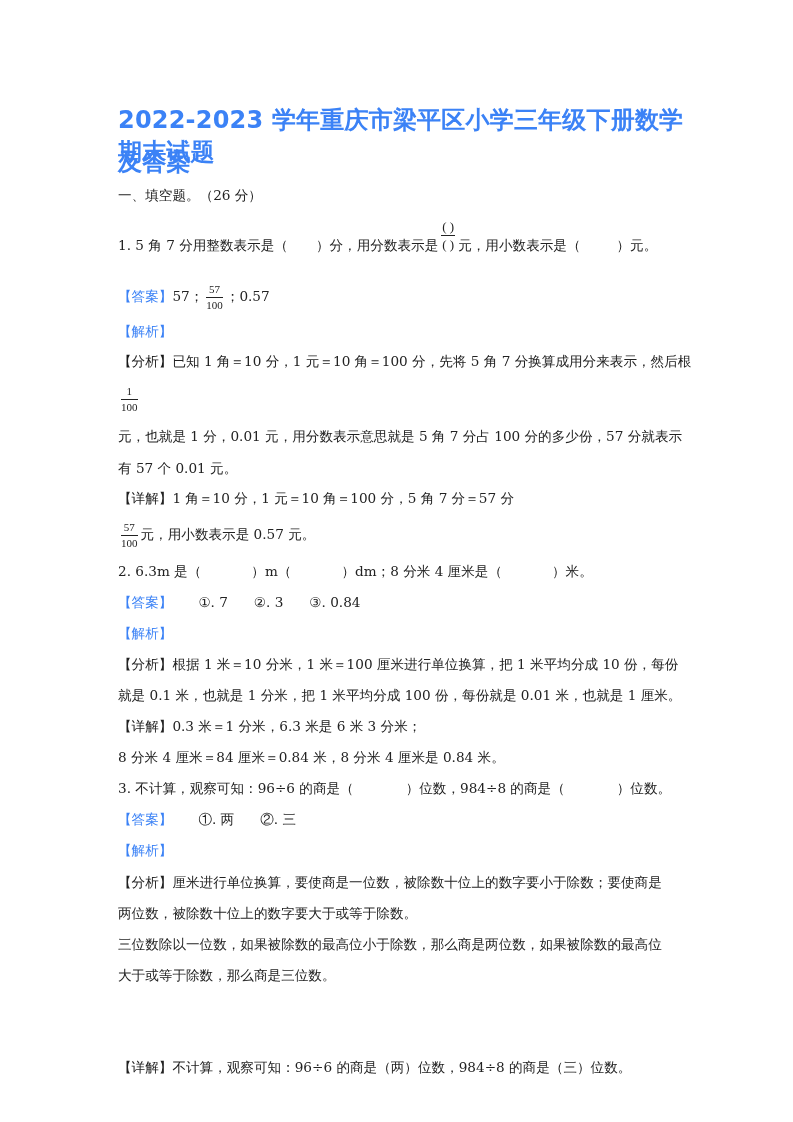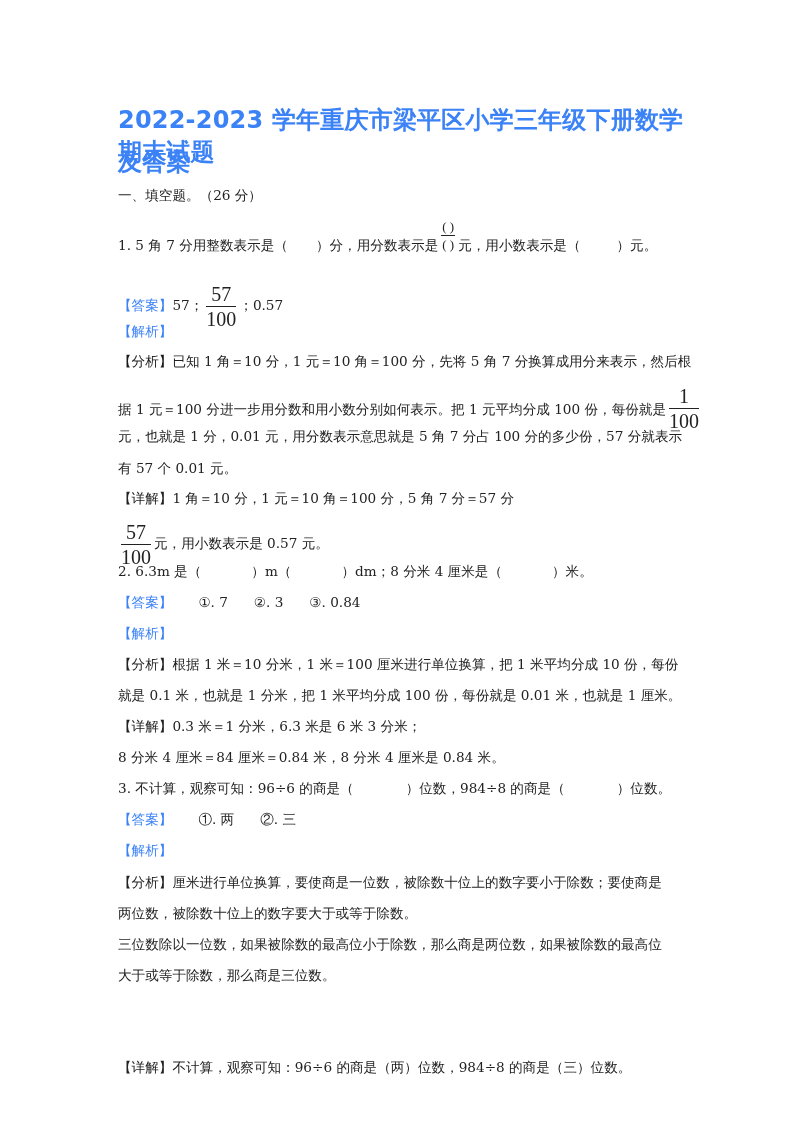--- a/index.html
+++ b/index.html
@@ -17,21 +17,21 @@
     .line {
       position: absolute; left: 0; white-space: nowrap;
       font-size: 13.6px; line-height: 18px; color: #222;
     }
     .lbl { color: #3b82f6; }
     .lbl-dark { color: #1a1a1a; }
     .frac {
       display: inline-block; vertical-align: middle; text-align: center;
       margin: 0 3px; line-height: 1;
     }
-    .frac .num, .frac .den { display: block; font-family: "Liberation Serif", "DejaVu Serif", serif; font-size: 20px; }
+    .frac .num, .frac .den { display: block; font-family: "Liberation Serif", "DejaVu Serif", serif; font-size: 11px; }
     .frac .num { border-bottom: 1px solid #222; padding: 0 2px 2px; }
     .frac .den { padding-top: 2px; }
     .blank-frac .num, .blank-frac .den { font-size: 13px; padding-left: 1px; padding-right: 1px; }
     .gap { display: inline-block; }
   </style>
 </head>
 <body>
 
 <div class="page">
 
@@ -47,21 +47,21 @@
   <div class="line" style="top:284px;">
     <span class="lbl">【答案】</span><span>57；</span><span class="frac"><span class="num">57</span><span class="den">100</span></span><span>；0.57</span>
   </div>
 
   <div class="line lbl" style="top:322px;">【解析】</div>
 
   <div class="line" style="top:352px;">
     <span class="lbl-dark">【分析】</span><span>已知 1 角＝10 分，1 元＝10 角＝100 分，先将 5 角 7 分换算成用分来表示，然后根</span>
   </div>
   <div class="line" style="top:390px;">
-    <span>据 1 元＝100 分进一步用分数和用小数分别如何表示。把 1 元平均分成 100 份，每份就是</span><span class="frac" style="margin-top:-4px;"><span class="num">1</span><span class="den">100</span></span>
+    <span class="frac" style="margin-top:-4px;"><span class="num">1</span><span class="den">100</span></span>
   </div>
   <div class="line" style="top:427px;">元，也就是 1 分，0.01 元，用分数表示意思就是 5 角 7 分占 100 分的多少份，57 分就表示</div>
   <div class="line" style="top:459px;">有 57 个 0.01 元。</div>
 
   <div class="line" style="top:489px;">
     <span>【详解】</span><span>1 角＝10 分，1 元＝10 角＝100 分，5 角 7 分＝57 分</span>
   </div>
   <div class="line" style="top:522px;">
     <span class="frac"><span class="num">57</span><span class="den">100</span></span><span>元，用小数表示是 0.57 元。</span>
   </div>

